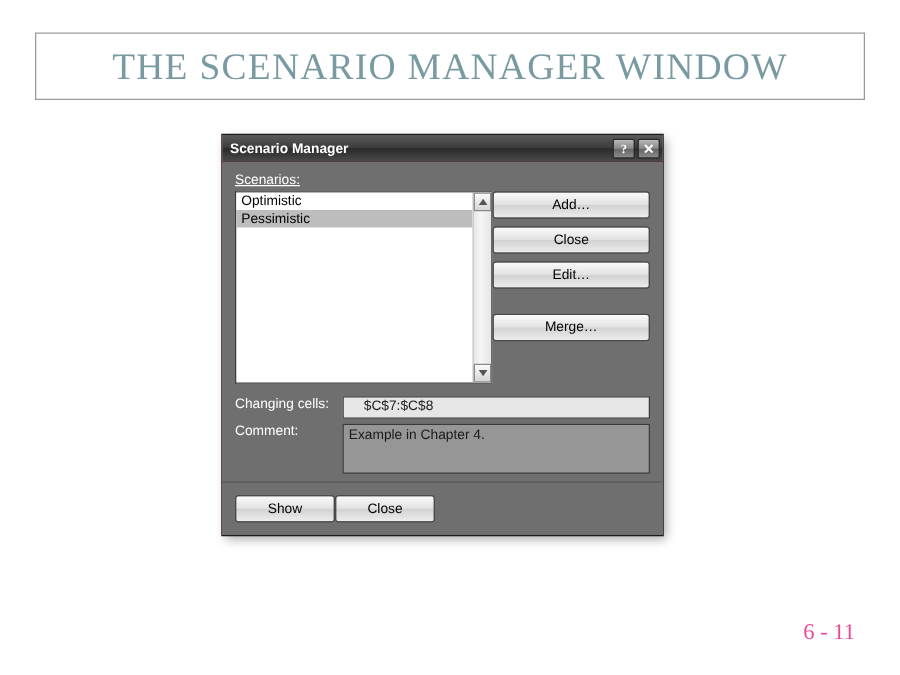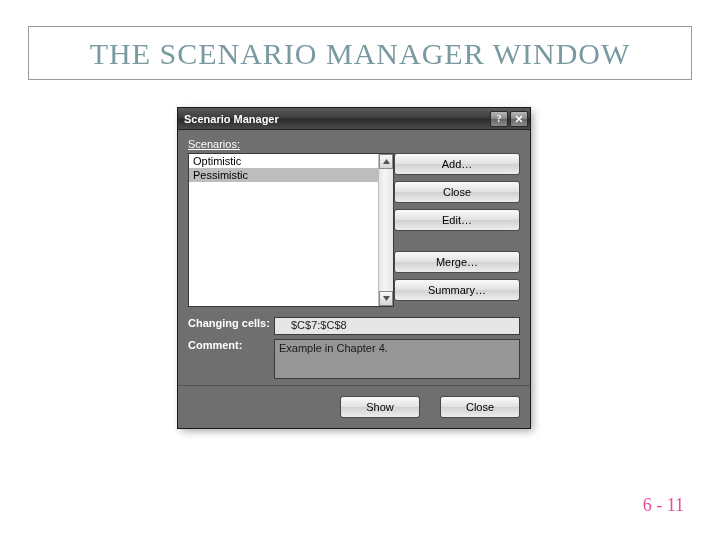--- a/index.html
+++ b/index.html
@@ -155,43 +155,42 @@
   .field-grid {
     margin-top: 10px;
     display: grid;
     grid-template-columns: 86px 1fr;
     row-gap: 4px;
     align-items: start;
   }
   .field-label {
     color: #fff;
     font-size: 11px;
-    font-weight: bold;
   }
   .readonly {
     background: #e6e6e6;
     border: 1px solid #3a3a3a;
     height: 18px;
     padding: 1px 16px;
     font-size: 11px;
     color: #222;
   }
   .comment-box {
     background: #969696;
     border: 1px solid #3a3a3a;
     height: 40px;
     padding: 2px 4px;
     font-size: 11px;
     color: #1a1a1a;
   }
 
   .dialog-footer {
     display: flex;
-    justify-content: flex-end;
-    gap: 20px;
+    justify-content: flex-start;
+    gap: 0;
     padding: 10px 10px 10px 10px;
     border-top: 1px solid #555;
     background: #6f6f6f;
   }
   .dialog-footer .btn { width: 80px; }
 </style>
 </head>
 <body>
 
 <div class="slide-title-wrap">
@@ -245,23 +244,20 @@
         <div class="btn">
             <span>Close</span>
           </div>
         <div class="btn">
             <span>Edit…</span>
           </div>
         <div style="height:8px"></div>
         <div class="btn">
             <span>Merge…</span>
           </div>
-        <div class="btn">
-            <span>Summary…</span>
-          </div>
       </div>
     </div>
 
     <div class="field-grid">
       <div class="field-label">Changing cells:</div>
       <div class="readonly">$C$7:$C$8</div>
       <div class="field-label">Comment:</div>
       <div class="comment-box">Example in Chapter 4.</div>
     </div>
   </div>

